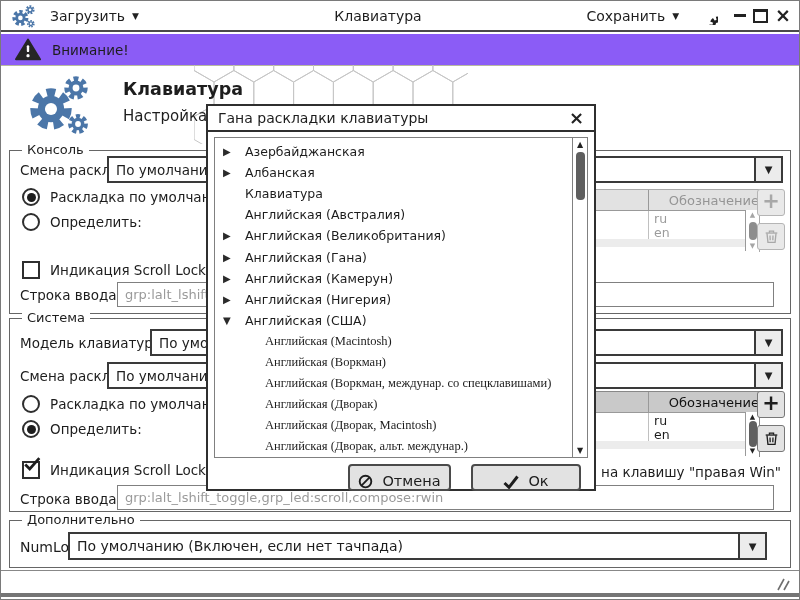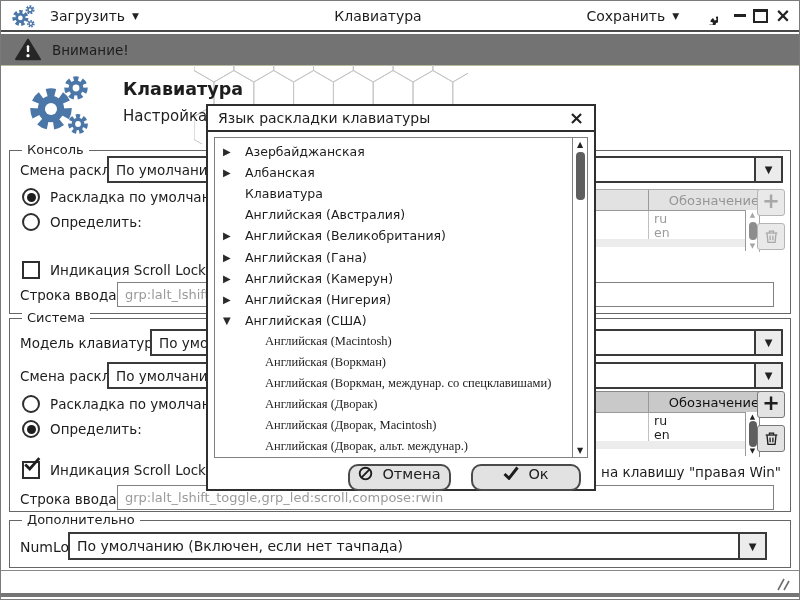--- a/index.html
+++ b/index.html
@@ -15,21 +15,21 @@
   .menu-btn{display:flex;align-items:center;gap:7px;font-size:14px;cursor:default;}
   .chev{font-size:9px;color:#222;}
   .topbar-title{position:absolute;left:50%;transform:translateX(-50%);margin-left:-22px;font-size:14px;}
   .topbar-right{margin-left:auto;display:flex;align-items:center;}
   .gearbtn{margin-left:20px;color:#1f1f1f;display:flex;align-items:center;}
   .winctl{display:flex;align-items:center;gap:7px;margin-left:16px;}
   .ic-min{width:12px;height:3px;background:#222;display:inline-block;}
   .ic-max{width:11px;height:9px;border:2px solid #222;border-top:3px solid #222;display:inline-block;}
   .ic-close{font-size:19px;font-weight:600;line-height:1;color:#222;}
   
-  .warnbar{position:absolute;left:0;top:33px;right:0;height:32px;background:#737373;
+  .warnbar{position:absolute;left:0;top:33px;right:0;height:32px;background:#8b5cf6;
     border-bottom:1px solid #b9b9a0;display:flex;align-items:center;padding:0 14px;box-sizing:border-box;}
   .warnbar .wtxt{margin-left:11px;font-size:13.5px;}
   
   .hexwrap{position:absolute;left:193px;top:64px;width:274px;height:79px;overflow:hidden;}
   .hexwrap svg{display:block;}
   .hdr-logo{position:absolute;left:26px;top:72px;color:#4b76a8;}
   .hdr-title{position:absolute;left:122px;top:78px;font-size:17.5px;font-weight:600;z-index:2;}
   .hdr-sub{position:absolute;left:122px;top:106px;font-size:15px;z-index:2;white-space:nowrap;}
   
   .fset{position:absolute;left:8px;width:782px;border:1px solid #666;box-sizing:border-box;background:transparent;}
@@ -100,22 +100,22 @@
     box-sizing:border-box;overflow:hidden;padding:3px 0 0 0;}
   .tree-item{display:flex;align-items:center;height:21.1px;padding-left:8px;font-size:12.5px;
     white-space:nowrap;overflow:hidden;width:340px;}
   .tree-arrow{width:22px;flex:0 0 auto;font-size:10px;color:#2b2b2b;}
   .tree-item.lvl1{padding-left:28px;font-family:Liberation Serif, serif;}
   .dlg-scroll{position:absolute;right:0;top:0;bottom:0;width:15px;border-left:1px solid #808080;
     background:#fff;display:flex;flex-direction:column;align-items:center;font-size:8px;color:#222;
     padding:2px 0;box-sizing:border-box;}
   .dlg-thumb{width:9px;height:48px;border-radius:4px;background:#5f5f5f;margin-top:3px;}
   .dlg-scroll .dn{margin-top:auto;}
-  .dlg-btn{position:absolute;height:27px;border:2px solid #4a4a4a;border-radius:10px;background:#e2e2e2;
-    display:flex;align-items:flex-start;justify-content:center;gap:9px;font-size:14.5px;box-sizing:border-box;}
+  .dlg-btn{position:absolute;height:27px;border:2px solid #4a4a4a;border-radius:4px;background:#e2e2e2;
+    display:flex;align-items:flex-end;justify-content:center;gap:9px;font-size:14.5px;box-sizing:border-box;}
   #btn-cancel{left:140px;top:358px;width:103px;}
   #btn-ok{left:263px;top:358px;width:110px;}
 </style>
 </head>
 <body>
 
 <svg width="0" height="0" style="position:absolute">
   <defs>
     <symbol id="gear" viewBox="-8 -8 16 16">
       <circle r="5.6" fill="none" stroke="currentColor" stroke-width="3.2" stroke-dasharray="2.9 2.05"></circle>
@@ -346,21 +346,21 @@
   <div class="statusbar">
     <svg class="grip" width="16" height="13">
       <line x1="3" y1="12" x2="9" y2="1" stroke="#6e6e6e" stroke-width="1.6"></line>
       <line x1="9" y1="12" x2="14" y2="3" stroke="#6e6e6e" stroke-width="1.6"></line>
     </svg>
   </div>
   <div class="bottombar"></div>
 
   <div class="dialog">
     <div class="dlg-titlebar">
-      <span class="dlg-title">Язык раскладки клавиатуры</span>
+      <span class="dlg-title">Гана раскладки клавиатуры</span>
       <span class="dlg-close">×</span>
     </div>
     <div class="dlg-list" id="dialog-list">
       <div class="tree-item lvl0">
           <span class="tree-arrow">▶</span>
           <span>Азербайджанская</span>
         </div>
         <div class="tree-item lvl0">
           <span class="tree-arrow">▶</span>
           <span>Албанская</span>

